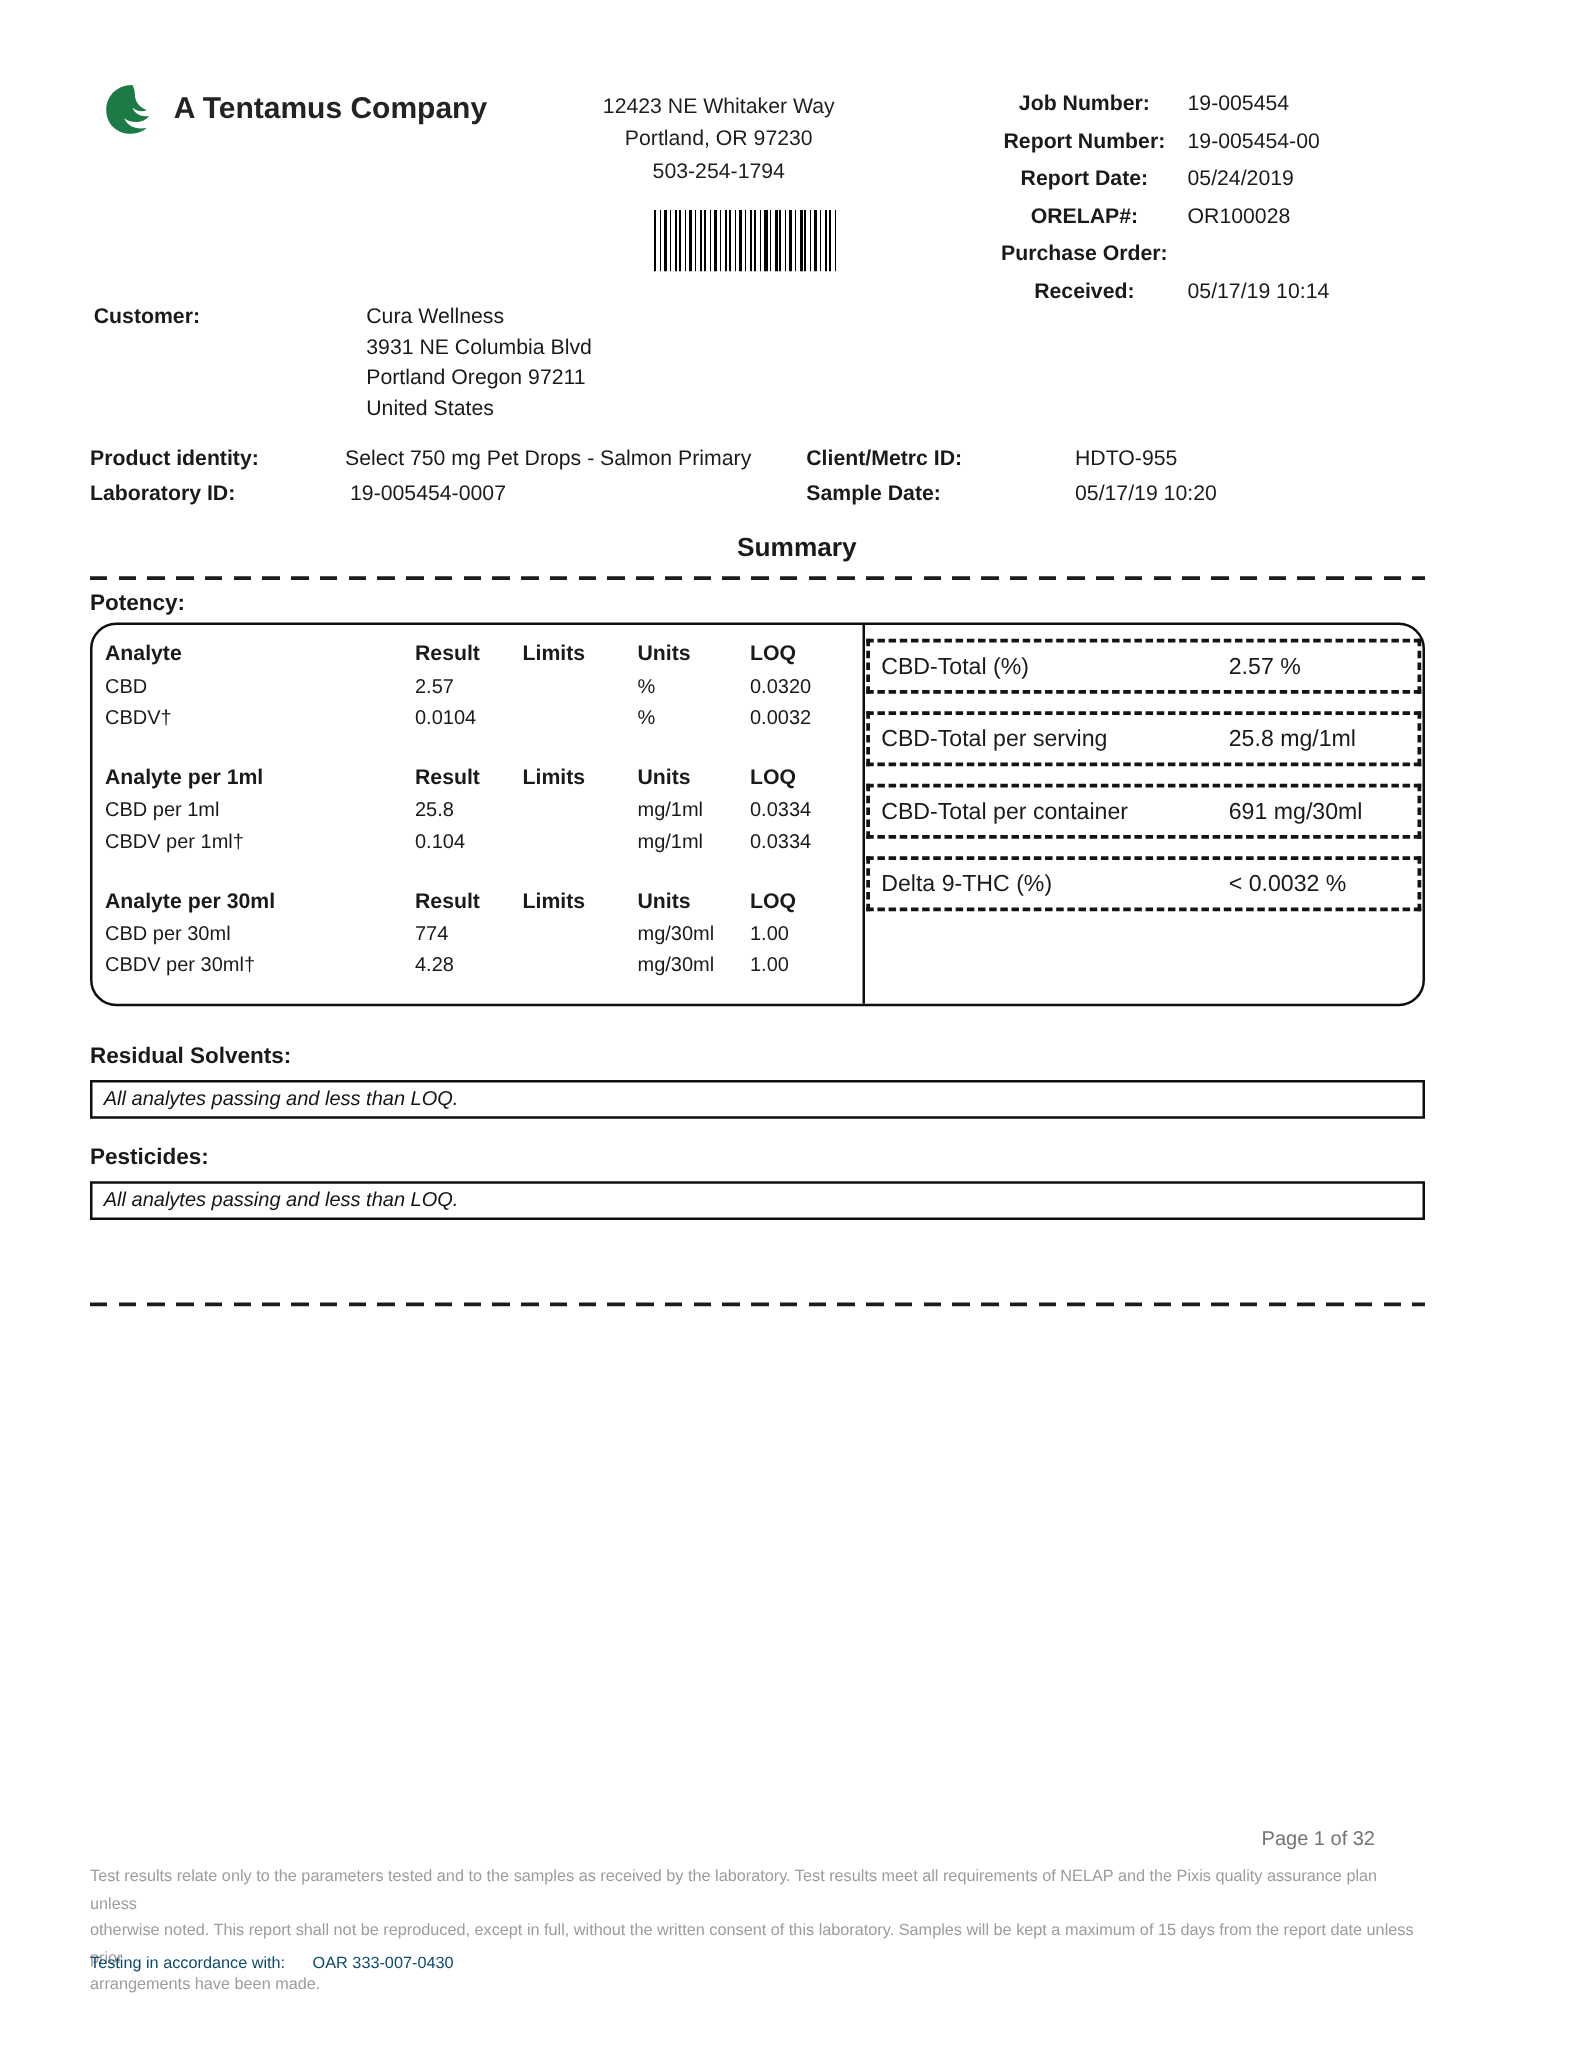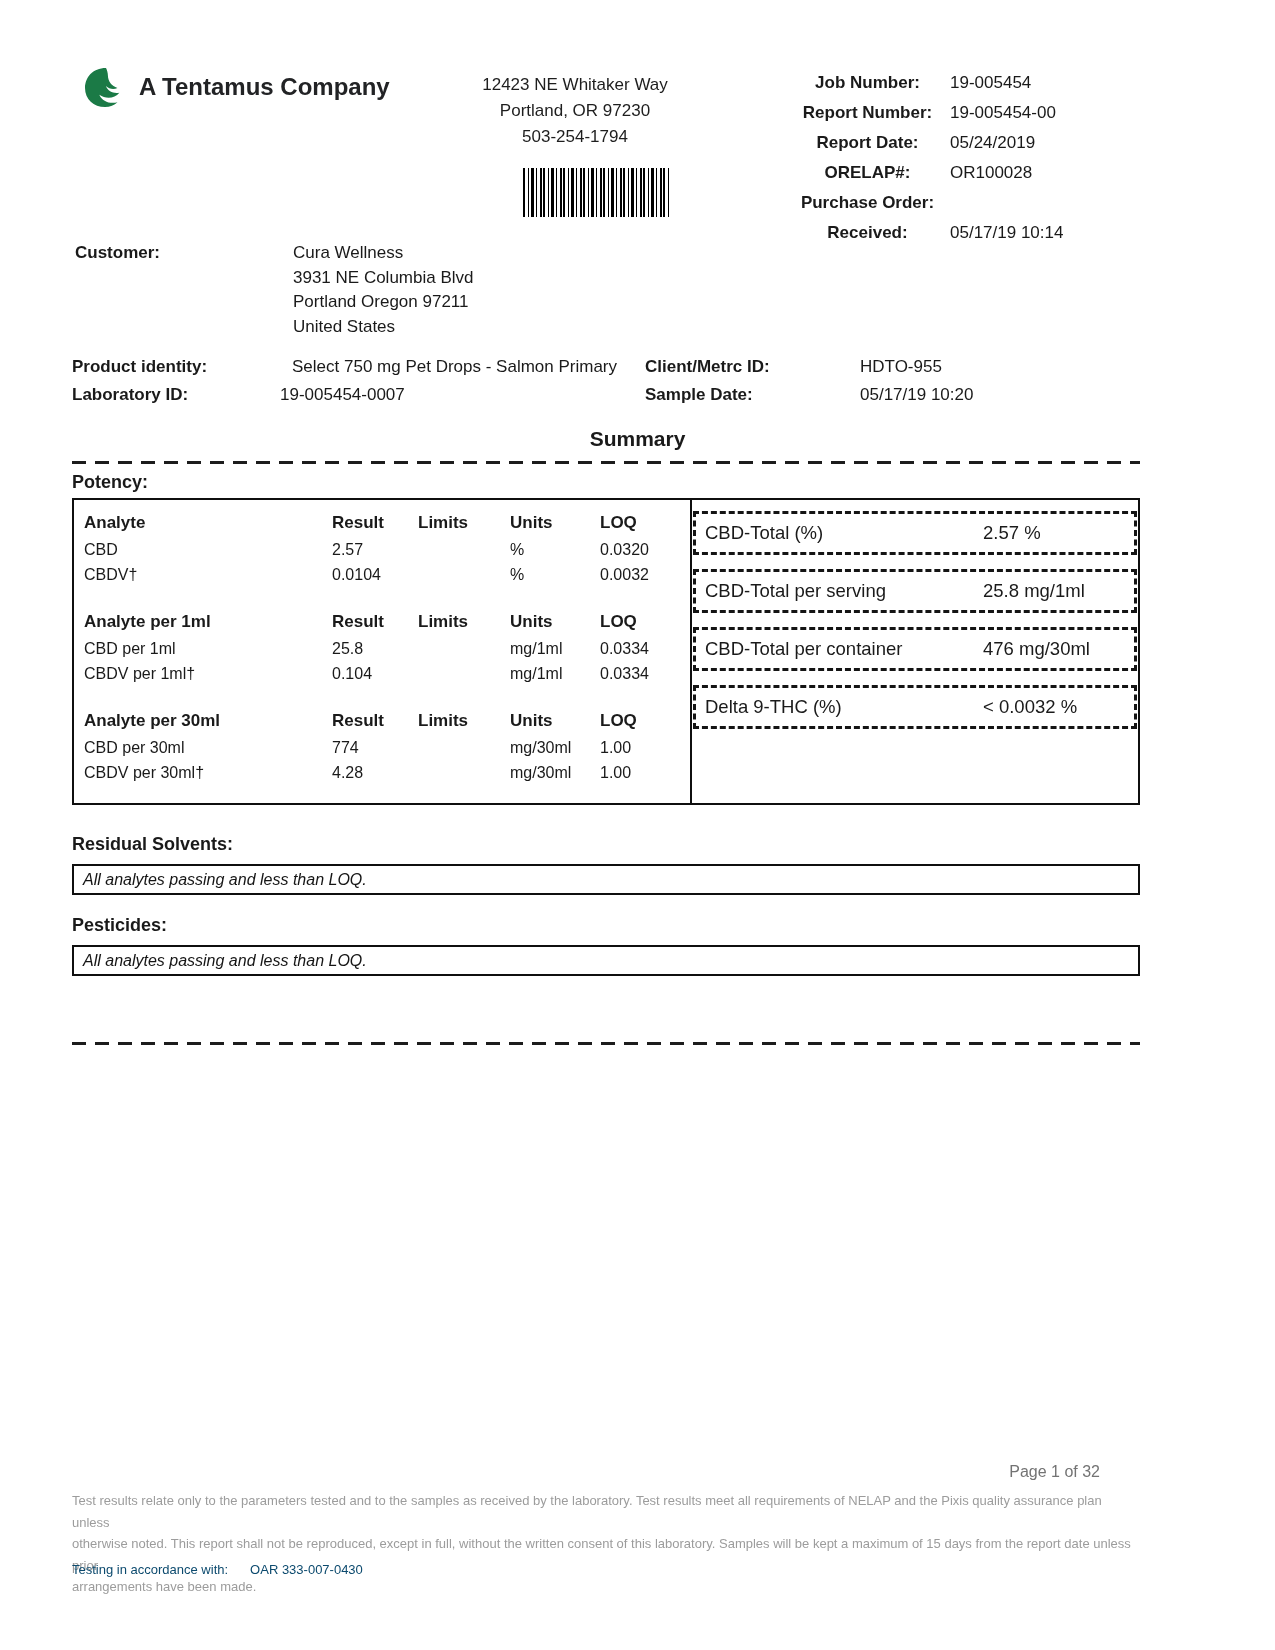--- a/index.html
+++ b/index.html
@@ -107,34 +107,34 @@
 
   <div class="abs field-label" style="left:75px; top:243px;">Customer:</div>
   <div class="abs customer-lines" style="left:293px; top:241px;">
     <div>Cura Wellness</div>
     <div>3931 NE Columbia Blvd</div>
     <div>Portland Oregon 97211</div>
     <div>United States</div>
   </div>
 
   <div class="abs field-label" style="left:72px; top:357px;">Product identity:</div>
-  <div class="abs field-value" style="left:292px; top:357px;">Select 750 mg Pet Drops - Salmon Primary</div>
+  <div class="abs field-value" style="left:276px; top:357px;">Select 750 mg Pet Drops - Salmon Primary</div>
   <div class="abs field-label" style="left:645px; top:357px;">Client/Metrc ID:</div>
   <div class="abs field-value" style="left:860px; top:357px;">HDTO-955</div>
   <div class="abs field-label" style="left:72px; top:385px;">Laboratory ID:</div>
   <div class="abs field-value" style="left:280px; top:385px;">19-005454-0007</div>
   <div class="abs field-label" style="left:645px; top:385px;">Sample Date:</div>
   <div class="abs field-value" style="left:860px; top:385px;">05/17/19 10:20</div>
 
   <div class="abs summary-title" style="left:0; top:427px;">Summary</div>
   <div class="abs dashed-rule" style="left:72px; top:461px; width:1068px;"></div>
 
   <div class="abs section-heading" style="left:72px; top:472px;">Potency:</div>
 
-  <div class="abs potency-box" style="left:72px; top:498px; width:1068px; height:307px;">
+  <div class="abs potency-box" style="left:72px; top:498px; width:1068px; height:307px;border-radius:21px;">
 
     <div class="pot-table">
 
       <div class="pot-group">
         <div class="pot-row hdr">
           <span class="pot-cell">Analyte</span>
           <span class="pot-cell">Result</span>
           <span class="pot-cell">Limits</span>
           <span class="pot-cell">Units</span>
           <span class="pot-cell">LOQ</span>
@@ -208,21 +208,21 @@
       <div class="sum-row" style="top:11px;">
         <span class="sum-label">CBD-Total (%)</span>
         <span class="sum-value">2.57 %</span>
       </div>
       <div class="sum-row" style="top:69px;">
         <span class="sum-label">CBD-Total per serving</span>
         <span class="sum-value">25.8 mg/1ml</span>
       </div>
       <div class="sum-row" style="top:127px;">
         <span class="sum-label">CBD-Total per container</span>
-        <span class="sum-value">476 mg/30ml</span>
+        <span class="sum-value">691 mg/30ml</span>
       </div>
       <div class="sum-row" style="top:185px;">
         <span class="sum-label">Delta 9-THC (%)</span>
         <span class="sum-value">&lt; 0.0032 %</span>
       </div>
     </div>
   </div>
 
   <div class="abs section-heading" style="left:72px; top:834px;">Residual Solvents:</div>
   <div class="abs pass-box" style="left:72px; top:864px; width:1068px;">

